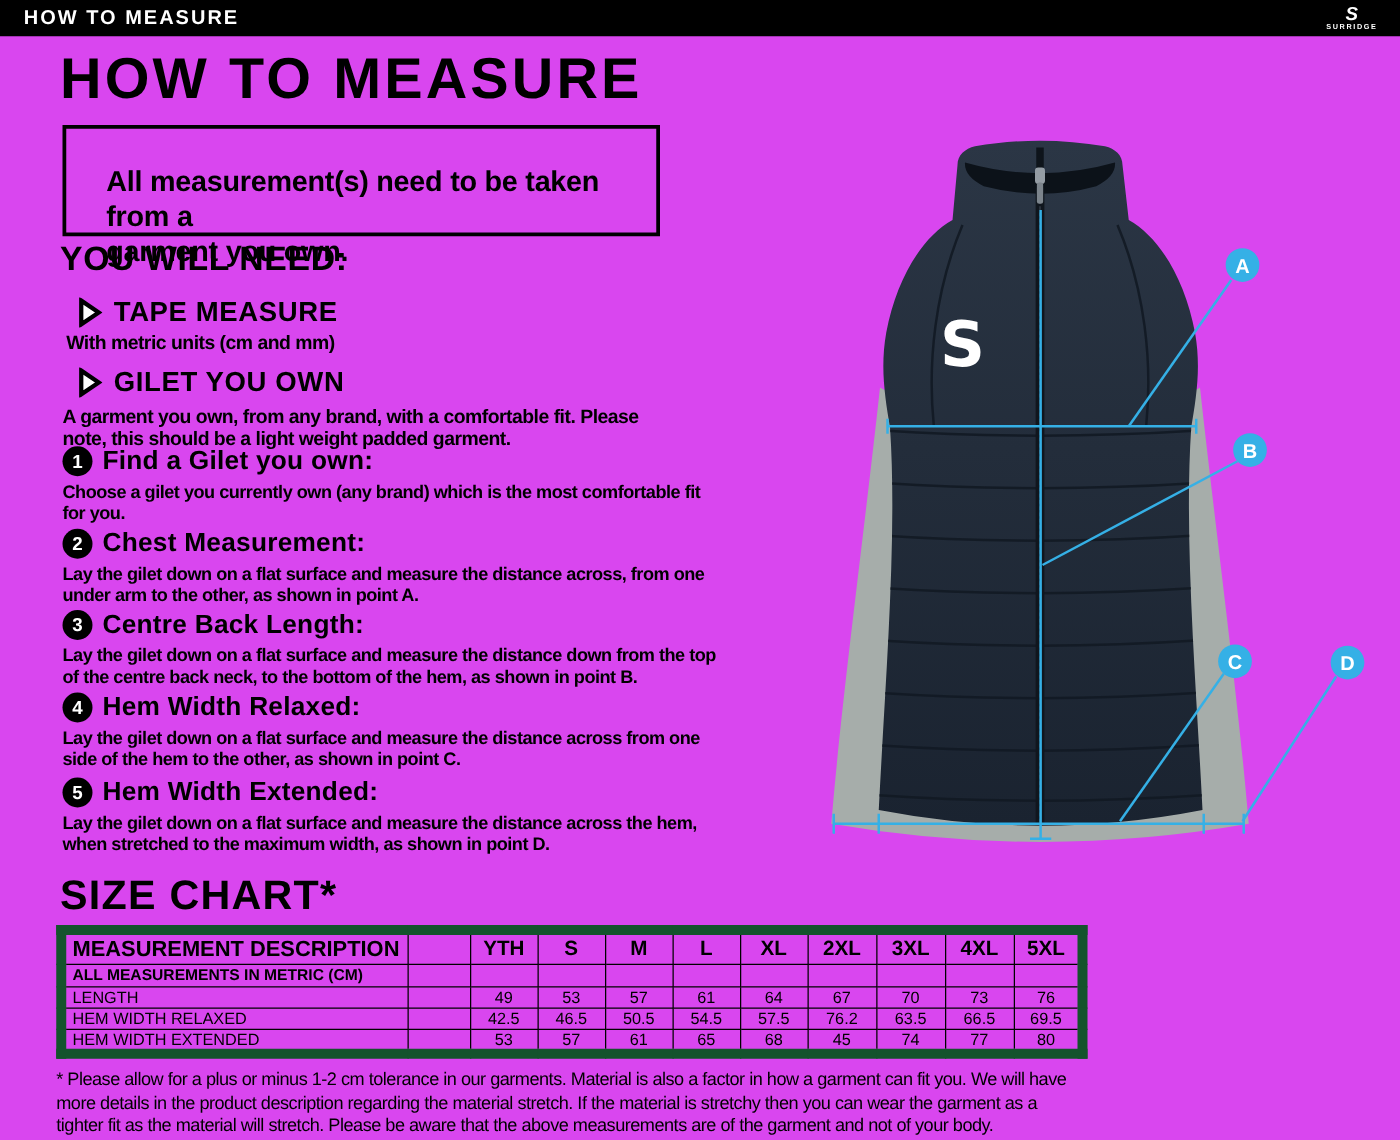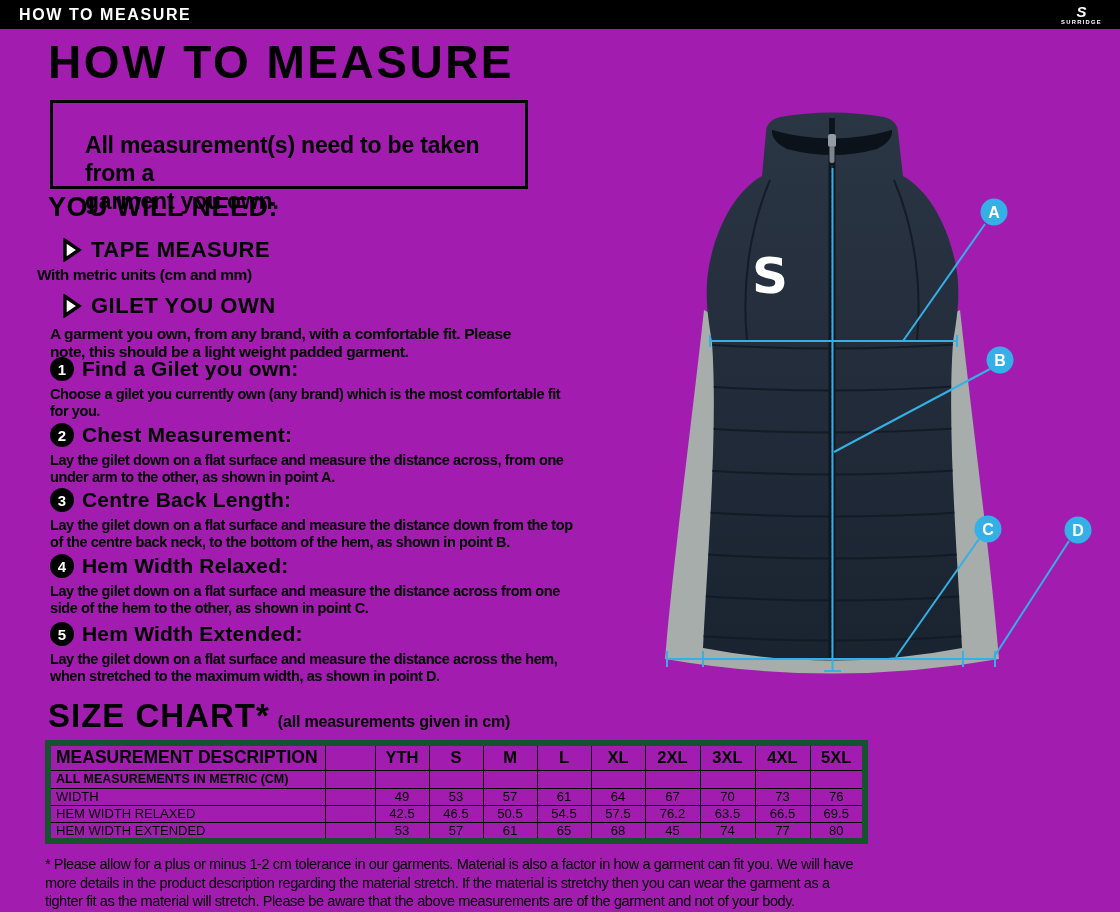--- a/index.html
+++ b/index.html
@@ -3,21 +3,21 @@
 <meta charset="utf-8">
 <style>
   :root{
     --accent:#35b0e6;
     --garment:#222c39;
     --extended:#a6adaa;
     --ink:#000;
   }
   *{box-sizing:border-box;}
   body{margin:0;font-family:"Liberation Sans",sans-serif;background:#fff;color:#000;}
-  #page{position:relative;width:1120px;height:912px;background:#a21caf;overflow:hidden;}
+  #page{position:relative;width:1120px;height:912px;background:#d946ef;overflow:hidden;}
 
   
   .topbar{position:absolute;left:0;top:0;width:1120px;height:29px;background:#000;display:flex;align-items:center;justify-content:space-between;padding:0 10px 0 19px;}
   .topbar-title{color:#fff;font-size:16px;font-weight:700;letter-spacing:1.6px;}
   .topbar-logo{display:flex;flex-direction:column;align-items:center;line-height:1;margin-right:8px;}
   .topbar-logo .s{color:#fff;font-weight:800;font-size:15px;font-style:italic;}
   .topbar-logo .b{color:#fff;font-weight:700;font-size:5.8px;letter-spacing:1.3px;margin-top:1px;}
 
   
   .main-title{position:absolute;left:48px;top:38px;margin:0;font-size:46px;font-weight:800;letter-spacing:2.5px;line-height:1.05;}
@@ -35,21 +35,21 @@
   .step-head h3{margin:0;font-size:21px;font-weight:800;letter-spacing:0.2px;}
   .step-desc{margin:5px 0 0 0;font-size:14.5px;font-weight:700;letter-spacing:-0.4px;line-height:17px;white-space:pre-line;}
 
   .size-chart-head{position:absolute;left:48px;top:697px;display:flex;align-items:baseline;gap:8px;}
   .size-chart-head h2{margin:0;font-size:33px;font-weight:800;letter-spacing:1px;}
   .size-chart-head .sub{font-size:16px;font-weight:700;letter-spacing:-0.2px;}
 
   
   .size-table{position:absolute;left:45px;top:740px;border-collapse:collapse;table-layout:fixed;width:817px;}
   .size-table td{border:1px solid #000;padding:0 0 0 5px;overflow:hidden;white-space:nowrap;}
-  .size-table{border:6px solid #14532d;}
+  .size-table{border:8px solid #14532d;}
   .size-table .hdr td{height:27px;font-size:17.5px;font-weight:700;}
   .size-table .metric td{height:18px;font-size:12.5px;font-weight:700;}
   .size-table .data td{height:17px;font-size:13px;font-weight:400;}
   .size-table td.num{text-align:center;padding:0;}
   .size-table .hdr td.num{font-size:16.5px;}
 
   .footnote{position:absolute;left:45px;top:855px;width:1075px;margin:0;font-size:14.5px;font-weight:400;letter-spacing:-0.4px;line-height:18.5px;white-space:pre-line;}
 
   
   .diagram{position:absolute;left:630px;top:95px;width:490px;height:600px;}
@@ -80,21 +80,21 @@
   </div>
 
   <h2 class="ywn-heading">YOU WILL NEED:</h2>
 
   <div class="need-item" style="top:237px;">
     <svg class="tri-icon" width="20" height="24" viewBox="0 0 20 24">
       <polygon points="3,2.5 17,12 3,21.5" fill="#fff" stroke="#000" stroke-width="3.4" stroke-linejoin="miter"></polygon>
     </svg>
     <h3>TAPE MEASURE</h3>
   </div>
-  <p class="need-desc" style="left:37px;top:266px;width:420px;">With metric units (cm and mm)</p>
+  <p class="need-desc" style="left:53px;top:266px;width:420px;">With metric units (cm and mm)</p>
 
   <div class="need-item" style="top:293px;">
     <svg class="tri-icon" width="20" height="24" viewBox="0 0 20 24">
       <polygon points="3,2.5 17,12 3,21.5" fill="#fff" stroke="#000" stroke-width="3.4" stroke-linejoin="miter"></polygon>
     </svg>
     <h3>GILET YOU OWN</h3>
   </div>
   <p class="need-desc" style="left:50px;top:325px;width:560px;">A garment you own, from any brand, with a comfortable fit. Please
 note, this should be a light weight padded garment.</p>
 
@@ -138,21 +138,20 @@
     <div class="step-head">
       <span class="step-num">5</span>
       <h3>Hem Width Extended:</h3>
     </div>
     <p class="step-desc">Lay the gilet down on a flat surface and measure the distance across the hem,
 when stretched to the maximum width, as shown in point D.</p>
   </div>
 
   <div class="size-chart-head">
     <h2>SIZE CHART*</h2>
-    <span class="sub">(all measurements given in cm)</span>
   </div>
 
   <table class="size-table">
     <colgroup>
       <col style="width:277px">
         <col style="width:50px">
       <col style="width:54px">
         <col style="width:54px">
         <col style="width:54px">
         <col style="width:54px">
@@ -183,21 +182,21 @@
           <td class="num"></td>
           <td class="num"></td>
           <td class="num"></td>
           <td class="num"></td>
           <td class="num"></td>
           <td class="num"></td>
           <td class="num"></td>
           <td class="num"></td>
       </tr>
       <tr class="data">
-        <td>WIDTH</td>
+        <td>LENGTH</td>
         <td></td>
         <td class="num">49</td>
         <td class="num">53</td>
         <td class="num">57</td>
         <td class="num">61</td>
         <td class="num">64</td>
         <td class="num">67</td>
         <td class="num">70</td>
         <td class="num">73</td>
         <td class="num">76</td>

